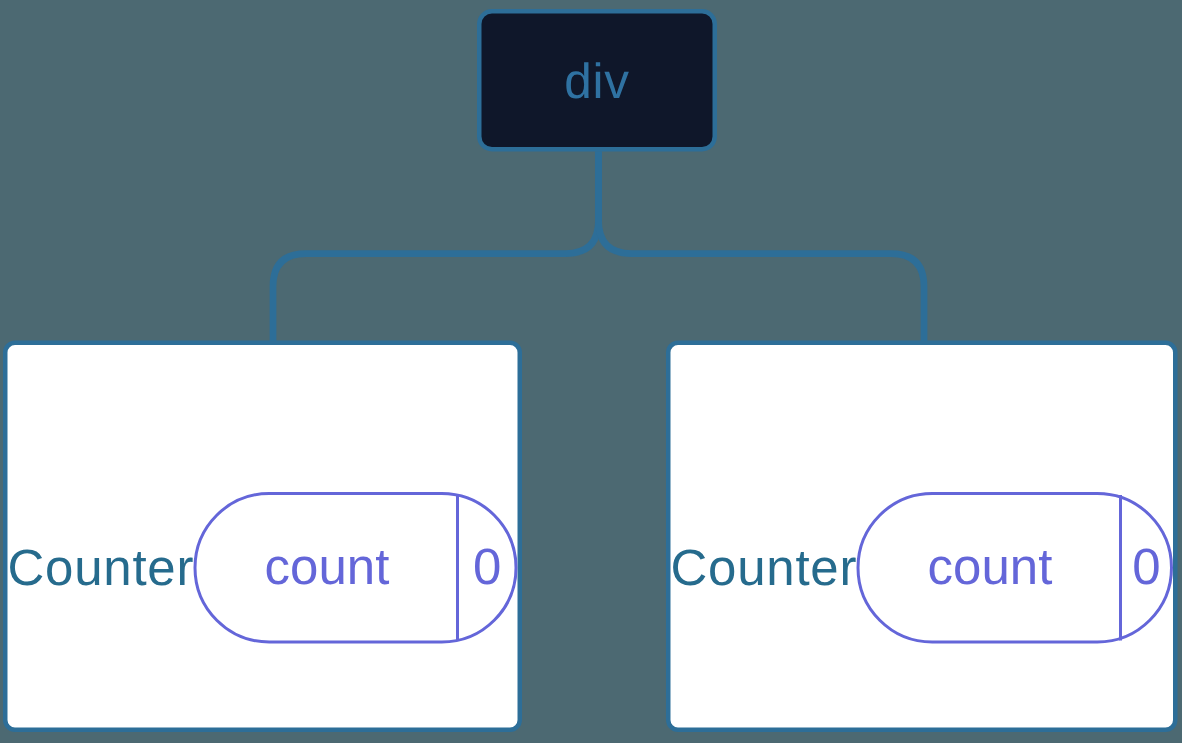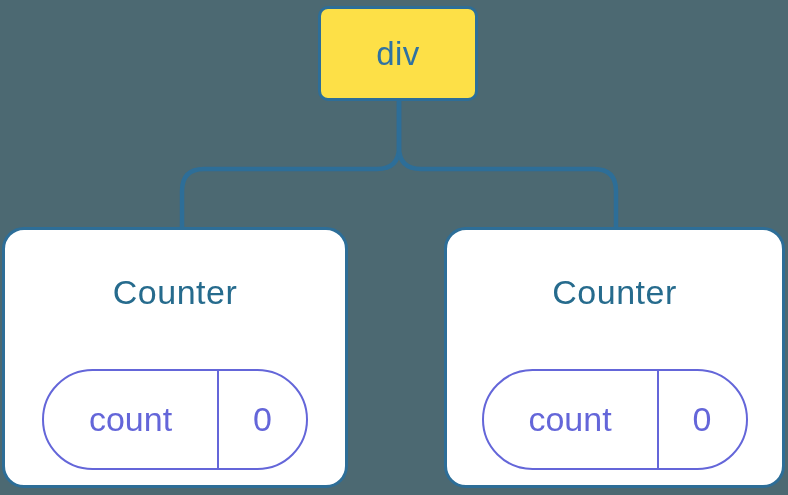--- a/index.html
+++ b/index.html
@@ -27,42 +27,41 @@
     stroke: #2d6e98;
     stroke-width: 4.5;
   }
   .node-root {
     position: absolute;
     left: 318px;
     top: 6px;
     width: 160px;
     height: 95px;
     box-sizing: border-box;
-    background: #fde047;
+    background: #0f172a;
     border: 3px solid #2d6e98;
     border-radius: 10px;
     display: flex;
     align-items: center;
     justify-content: center;
     color: #2f72a2;
     font-size: 33px;
     letter-spacing: 0.5px;
   }
   .card {
     position: absolute;
     top: 227px;
     height: 261px;
     box-sizing: border-box;
     background: #ffffff;
     border: 3px solid #2d6e98;
-    border-radius: 22px;
+    border-radius: 8px;
     display: flex;
-    flex-direction: column;
+    flex-direction: row;
     align-items: center;
-    gap: 16px;
   }
   .card-left  { left: 2px;   width: 346px; }
   .card-right { left: 444px; width: 341px; }
   .card-title {
     margin-top: 42px;
     font-size: 34px;
     line-height: 40px;
     font-weight: 500;
     color: #266b8d;
     letter-spacing: 0.5px;

